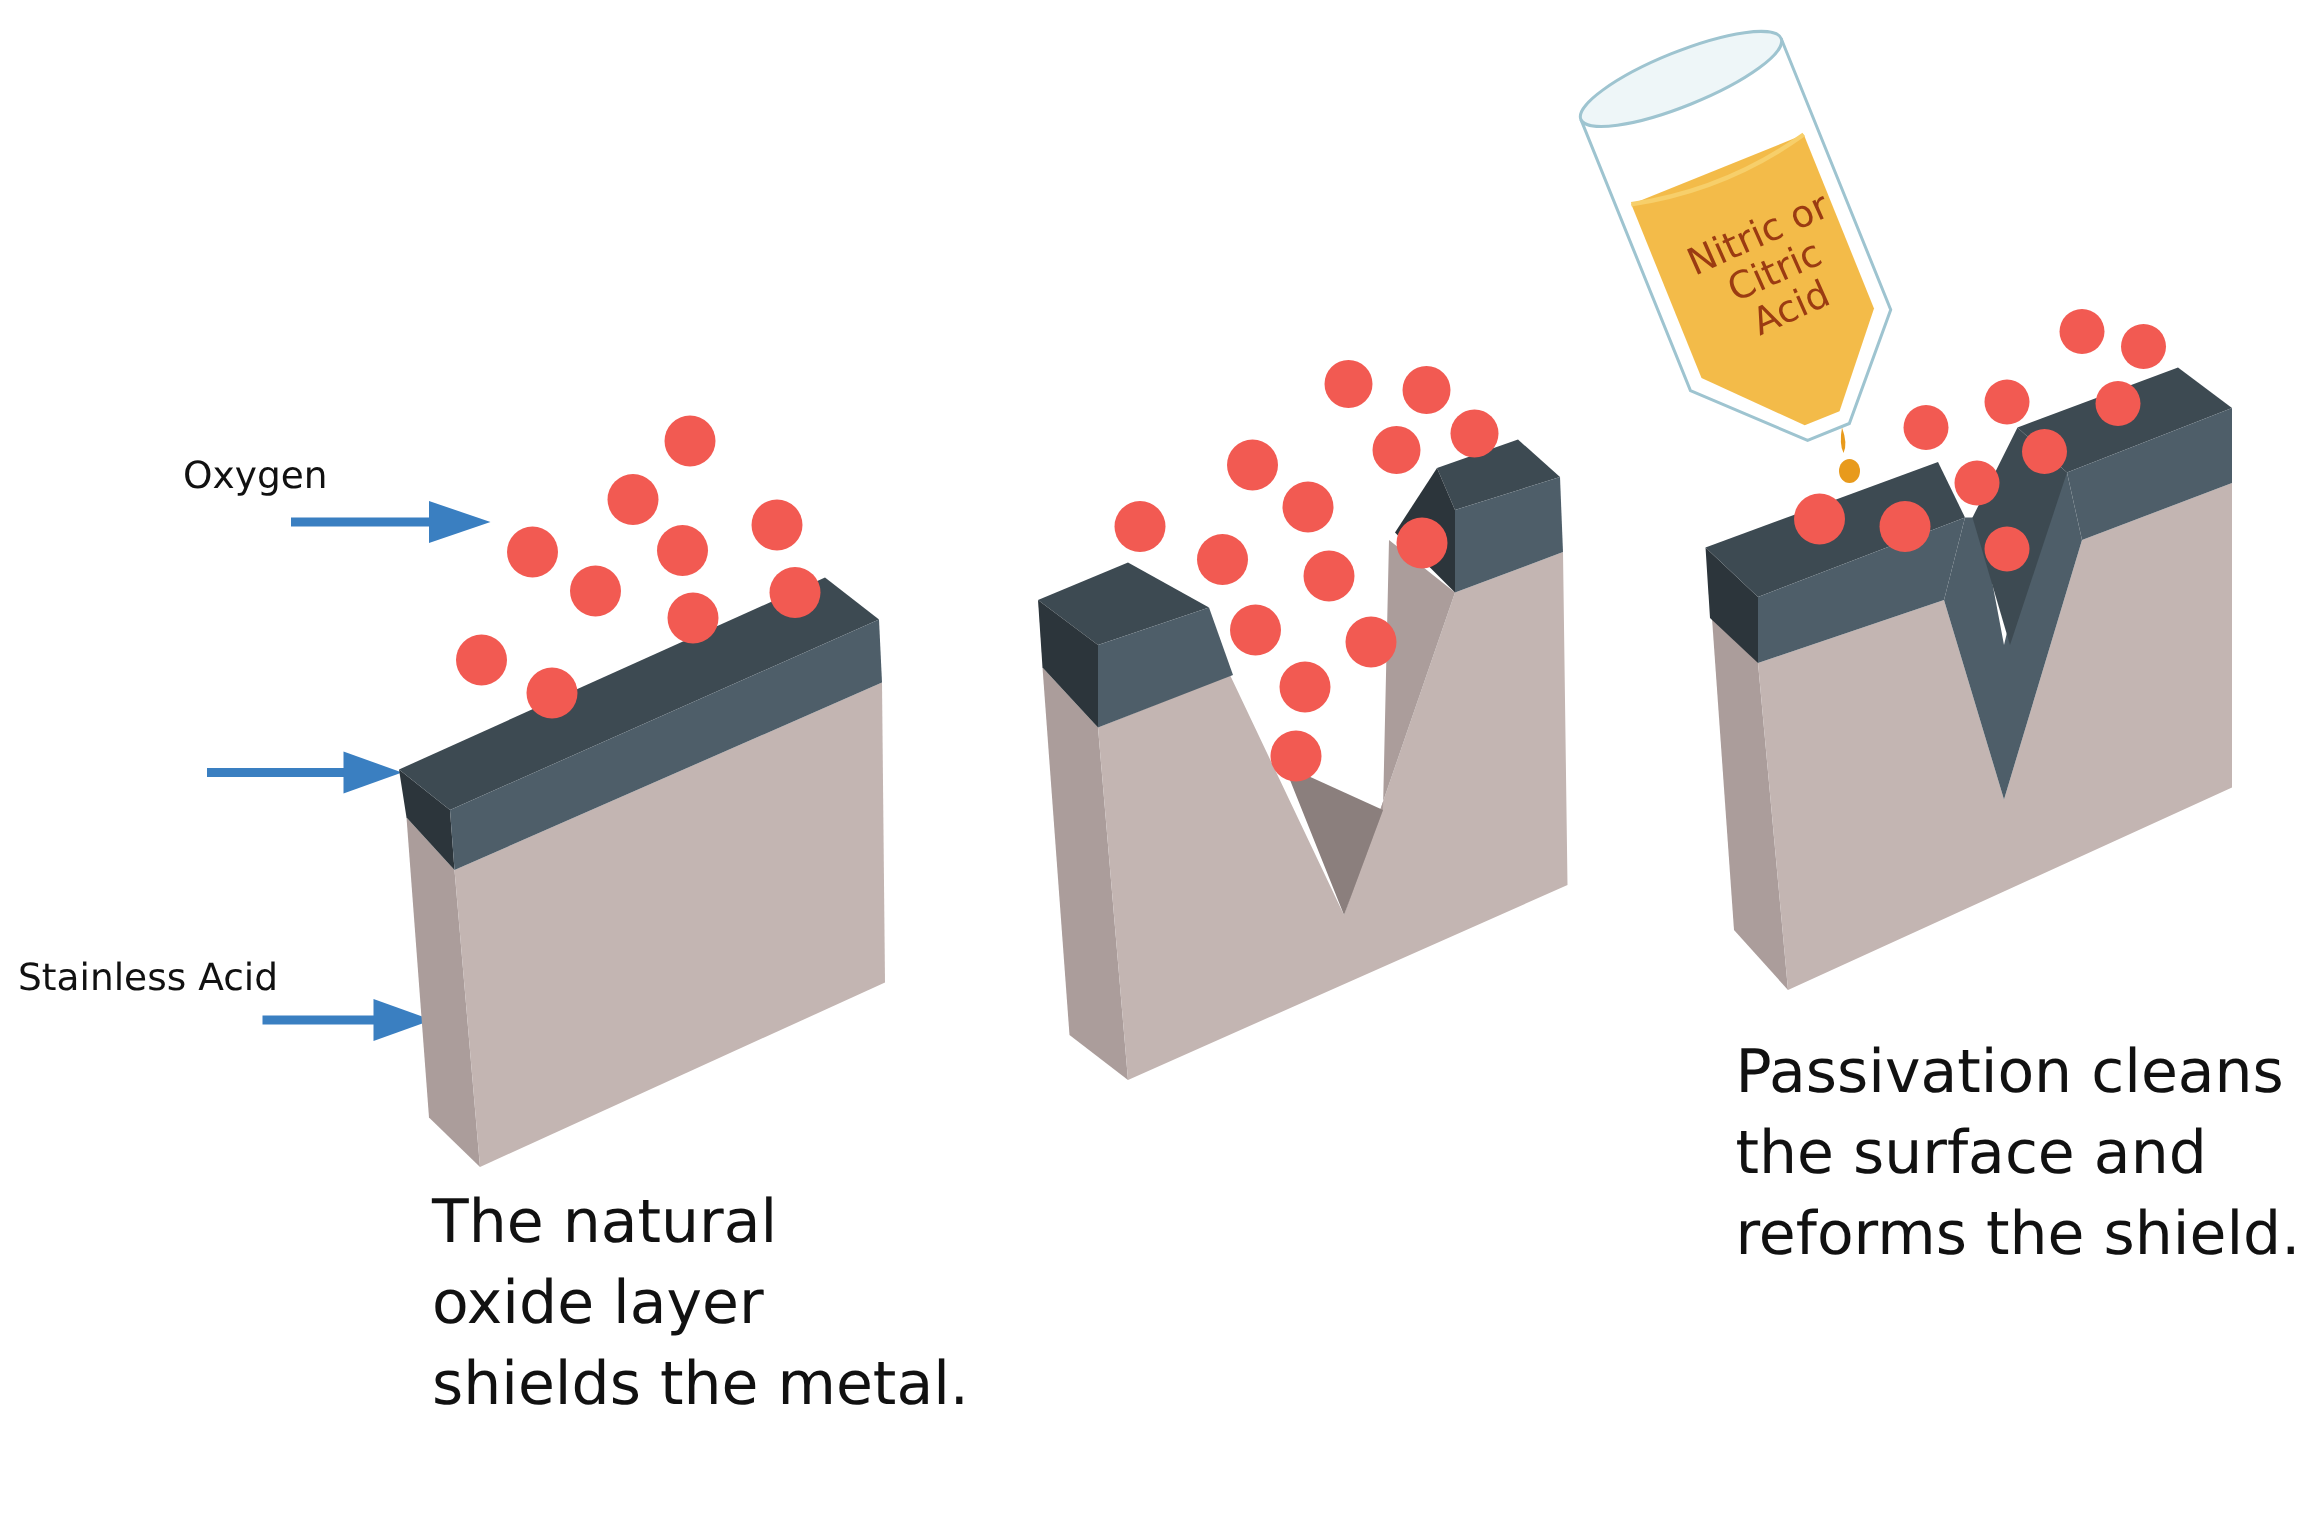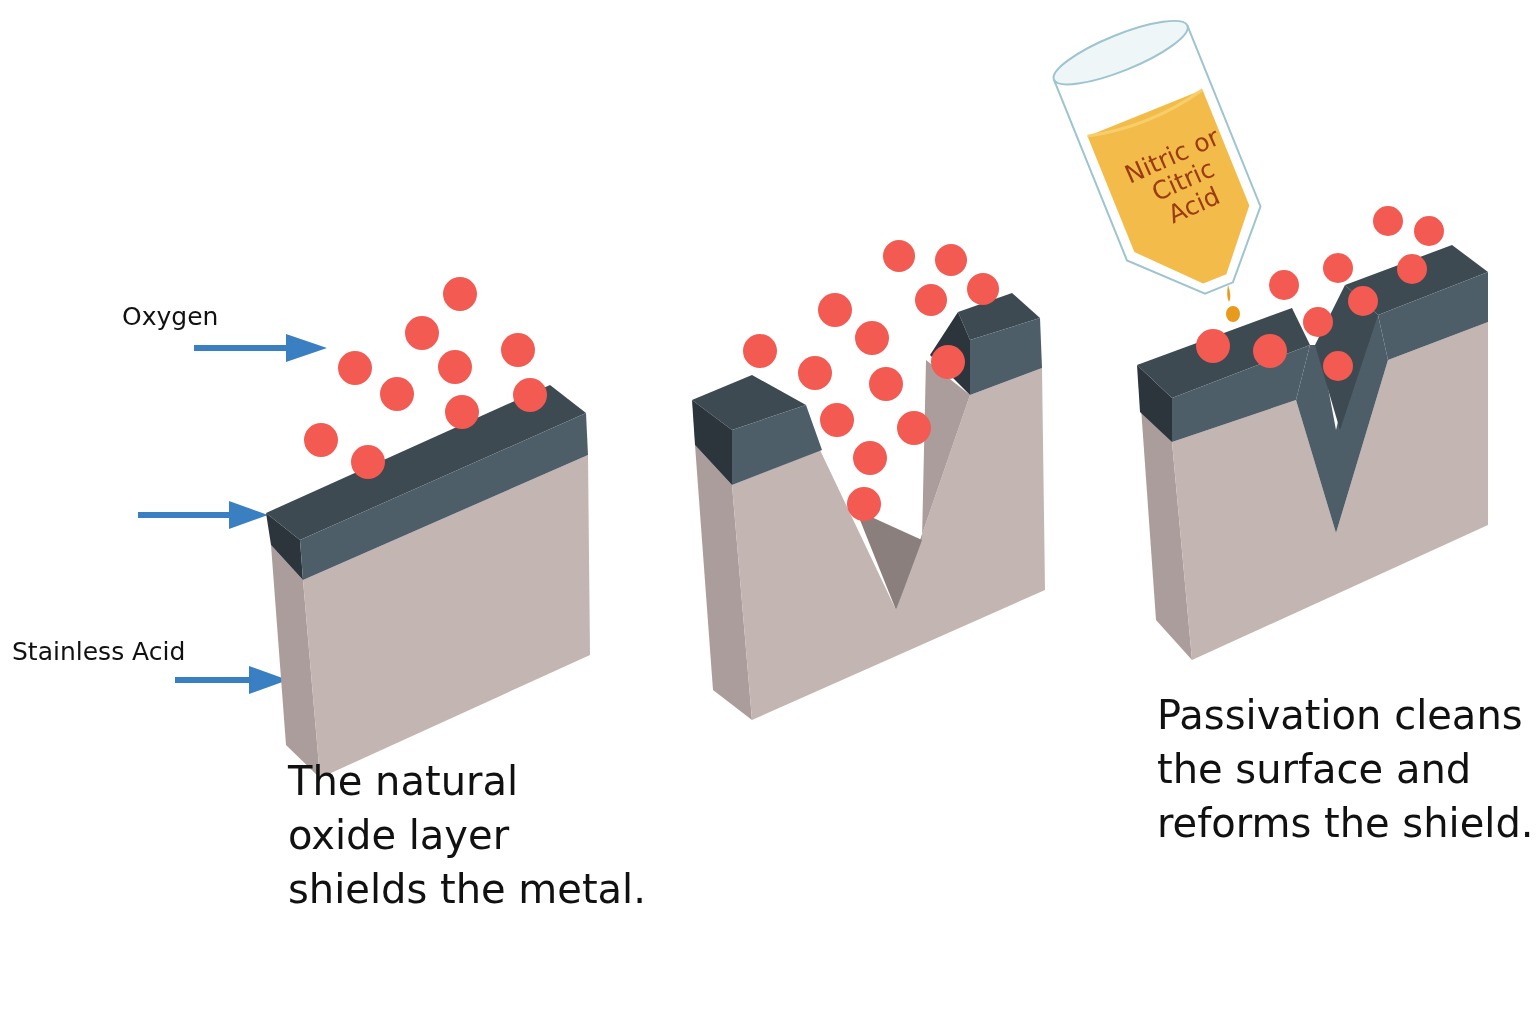--- a/index.html
+++ b/index.html
@@ -137,19 +137,19 @@
   </g>
 </svg>
 
   <div class="acid-text" style="left:1118px; top:140px; width:130px;">Nitric or
 Citric
 Acid</div>
 
   <div class="label" style="left:122px; top:302px;">Oxygen</div>
   <div class="label" style="left:12px; top:637px;">Stainless Acid</div>
 
-  <div class="caption" style="left:288px; top:754px;">The natural
+  <div class="caption" style="left:288px; top:788px;">The natural
 oxide layer
 shields the metal.</div>
   <div class="caption" style="left:1140px; top:688px;margin-left:17px;">Passivation cleans
 the surface and
 reforms the shield.</div>
 </div>
 
 </body></html>

